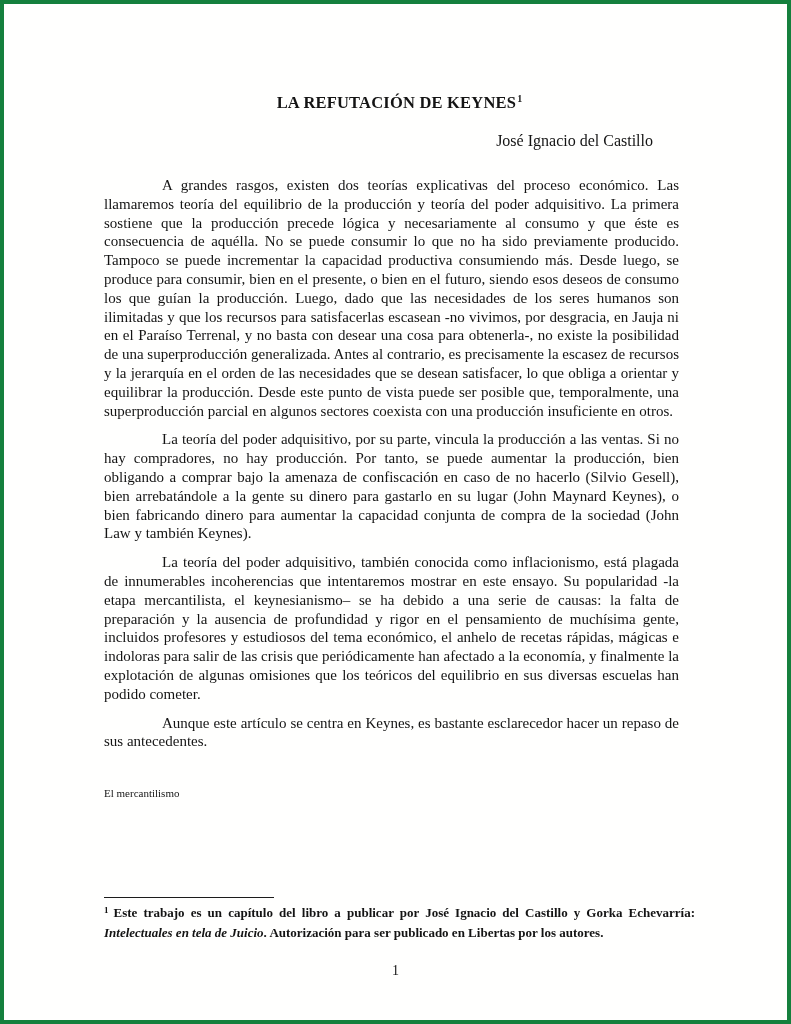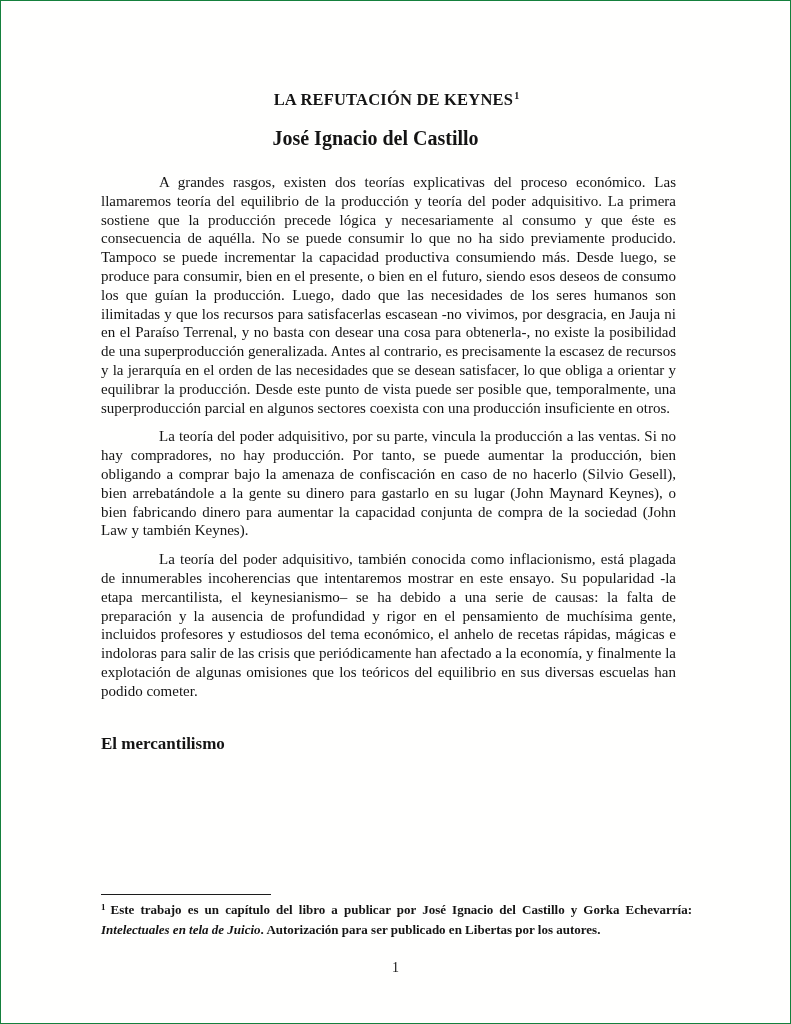--- a/index.html
+++ b/index.html
@@ -2,21 +2,21 @@
 <html><head>
 <meta charset="utf-8">
 <style>
   html, body { margin: 0; padding: 0; background: #ffffff; }
   .page {
     position: relative;
     width: 791px;
     height: 1024px;
     background: #fffffe;
     box-sizing: border-box;
-    border: 1px solid #15803d;
+    border: 4px solid #15803d;
     font-family: "Liberation Serif", serif;
     color: #141414;
     overflow: hidden;
   }
   .content {
     position: absolute;
     left: 100px;
     top: 88px;
     width: 591px;
   }
@@ -28,40 +28,40 @@
     letter-spacing: 0.2px;
   }
   .title-ref {
     font-size: 10px;
     position: relative;
     top: -6px;
     margin-left: 1px;
     font-weight: bold;
   }
   .author {
-    text-align: center;
-    font-weight: bold;
-    font-size: 20px;
+    text-align: right;
+    font-weight: normal;
+    font-size: 16px;
     line-height: 20px;
     margin: 16px 42px 0 0;
   }
   .para {
     margin: 10px 16px 0 0;
     font-size: 15px;
     line-height: 18.8px;
     text-align: justify;
     text-indent: 58px;
   }
   .para.first {
     margin-top: 25px;
   }
   .section-heading {
     margin: 33px 0 0 0;
-    font-size: 17px;
-    font-weight: bold;
+    font-size: 11px;
+    font-weight: normal;
     line-height: 19px;
   }
   .para.after-heading {
     margin-top: 19px;
   }
   .footnote-block {
     position: absolute;
     left: 100px;
     top: 893px;
     width: 591px;
@@ -105,20 +105,21 @@
     </div>
 
     <div class="author">José Ignacio del Castillo</div>
 
     <p class="para first">A grandes rasgos, existen dos teorías explicativas del proceso económico. Las llamaremos teoría del equilibrio de la producción y teoría del poder adquisitivo. La primera sostiene que la producción precede lógica y necesariamente al consumo y que éste es consecuencia de aquélla. No se puede consumir lo que no ha sido previamente producido. Tampoco se puede incrementar la capacidad productiva consumiendo más. Desde luego, se produce para consumir, bien en el presente, o bien en el futuro, siendo esos deseos de consumo los que guían la producción. Luego, dado que las necesidades de los seres humanos son ilimitadas y que los recursos para satisfacerlas escasean -no vivimos, por desgracia, en Jauja ni en el Paraíso Terrenal, y no basta con desear una cosa para obtenerla-, no existe la posibilidad de una superproducción generalizada. Antes al contrario, es precisamente la escasez de recursos y la jerarquía en el orden de las necesidades que se desean satisfacer, lo que obliga a orientar y equilibrar la producción. Desde este punto de vista puede ser posible que, temporalmente, una superproducción parcial en algunos sectores coexista con una producción insuficiente en otros.</p>
 
     <p class="para">La teoría del poder adquisitivo, por su parte, vincula la producción a las ventas. Si no hay compradores, no hay producción. Por tanto, se puede aumentar la producción, bien obligando a comprar bajo la amenaza de confiscación en caso de no hacerlo (Silvio Gesell), bien arrebatándole a la gente su dinero para gastarlo en su lugar (John Maynard Keynes), o bien fabricando dinero para aumentar la capacidad conjunta de compra de la sociedad (John Law y también Keynes).</p>
 
     <p class="para">La teoría del poder adquisitivo, también conocida como inflacionismo, está plagada de innumerables incoherencias que intentaremos mostrar en este ensayo. Su popularidad -la etapa mercantilista, el keynesianismo– se ha debido a una serie de causas: la falta de preparación y la ausencia de profundidad y rigor en el pensamiento de muchísima gente, incluidos profesores y estudiosos del tema económico, el anhelo de recetas rápidas, mágicas e indoloras para salir de las crisis que periódicamente han afectado a la economía, y finalmente la explotación de algunas omisiones que los teóricos del equilibrio en sus diversas escuelas han podido cometer.</p>
 
+    <p class="para">Aunque este artículo se centra en Keynes, es bastante esclarecedor hacer un repaso de sus antecedentes.</p>
 
     <h2 class="section-heading">El mercantilismo</h2>
 
 
   </div>
 
   <div class="footnote-block">
     <div class="footnote-rule"></div>
     <p class="footnote"><span class="footnote-ref">1</span><span>Este trabajo es un capítulo del libro a publicar por José Ignacio del Castillo y Gorka Echevarría: </span><em>Intelectuales en tela de Juicio</em><span>. Autorización para ser publicado en Libertas por los autores.</span></p>
   </div>

